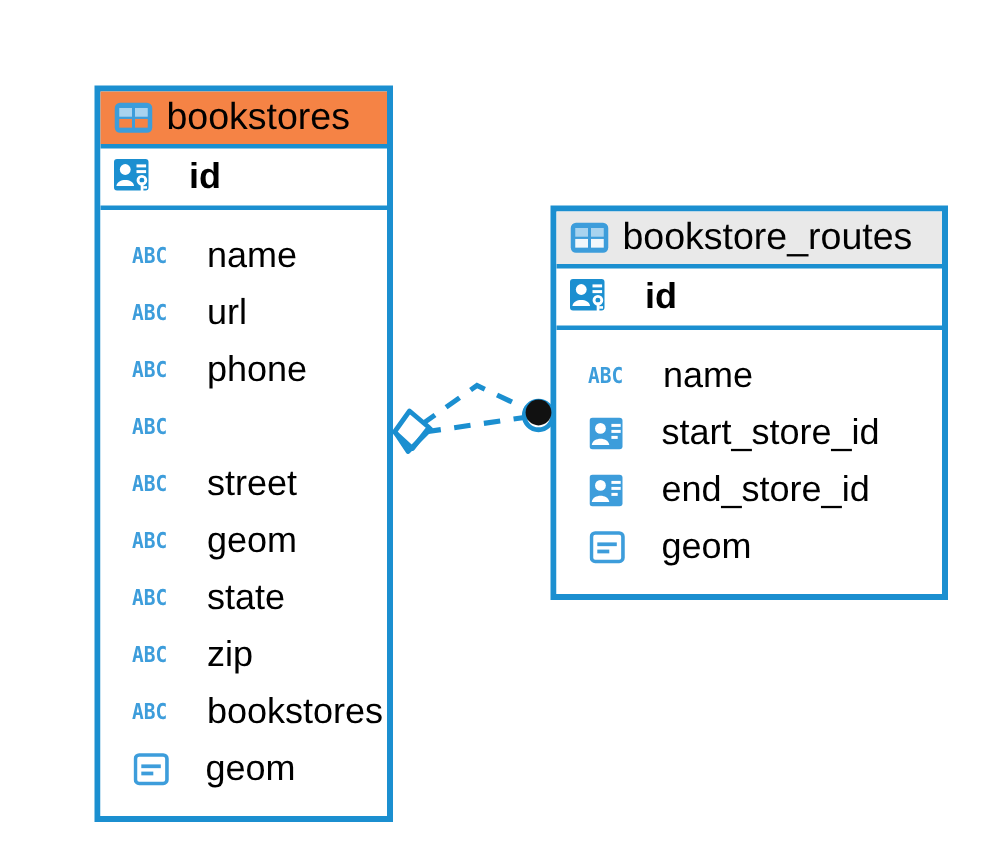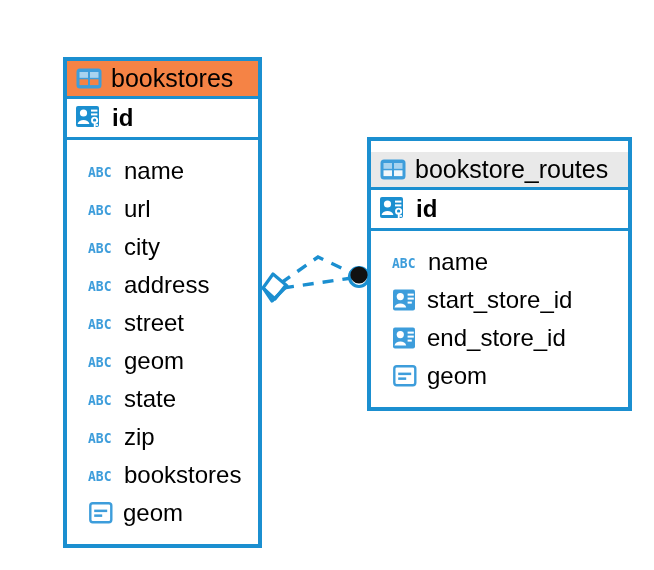--- a/index.html
+++ b/index.html
@@ -37,38 +37,38 @@
     display: flex;
     align-items: center;
     gap: 9px;
     padding: 4px 10px 5px 9px;
     font-size: 25px;
     color: #000000;
     line-height: 1.05;
     white-space: nowrap;
   }
   .entity-header.orange { background: #f58345; }
-  .entity-header.gray   { background: #e9e9e9; margin-top: 11px; }
+  .entity-header.gray   { background: #e9e9e9; }
 
   .entity-body {
     box-sizing: border-box;
     padding: 12px;
     background: #ffffff;
   }
 
   .pk-section {
     border-top: 3px solid #1b8fd0;
     border-bottom: 3px solid #1b8fd0;
     background: #ffffff;
   }
 
   .row {
     display: flex;
     align-items: center;
-    gap: 8px;
+    gap: 22px;
     padding: 2px 10px 2px 9px;
     font-size: 24px;
     color: #000000;
     line-height: 1.12;
     white-space: nowrap;
     height: 38px;
     box-sizing: border-box;
   }
   .row.pk { font-weight: bold; }
   .row .label { display: inline-block; }
@@ -148,26 +148,25 @@
         <span class="label">name</span>
       </div>
 
       <div class="row">
         <span class="abc-ico">ABC</span>
         <span class="label">url</span>
       </div>
 
       <div class="row">
         <span class="abc-ico">ABC</span>
-        <span class="label">city</span>
-      </div>
-
-      <div class="row">
-        <span class="abc-ico">ABC</span>
-        <span class="label">address</span>
+        <span class="label">phone</span>
+      </div>
+
+      <div class="row">
+        <span class="abc-ico">ABC</span>
       </div>
 
       <div class="row">
         <span class="abc-ico">ABC</span>
         <span class="label">street</span>
       </div>
 
       <div class="row">
         <span class="abc-ico">ABC</span>
         <span class="label">geom</span>

